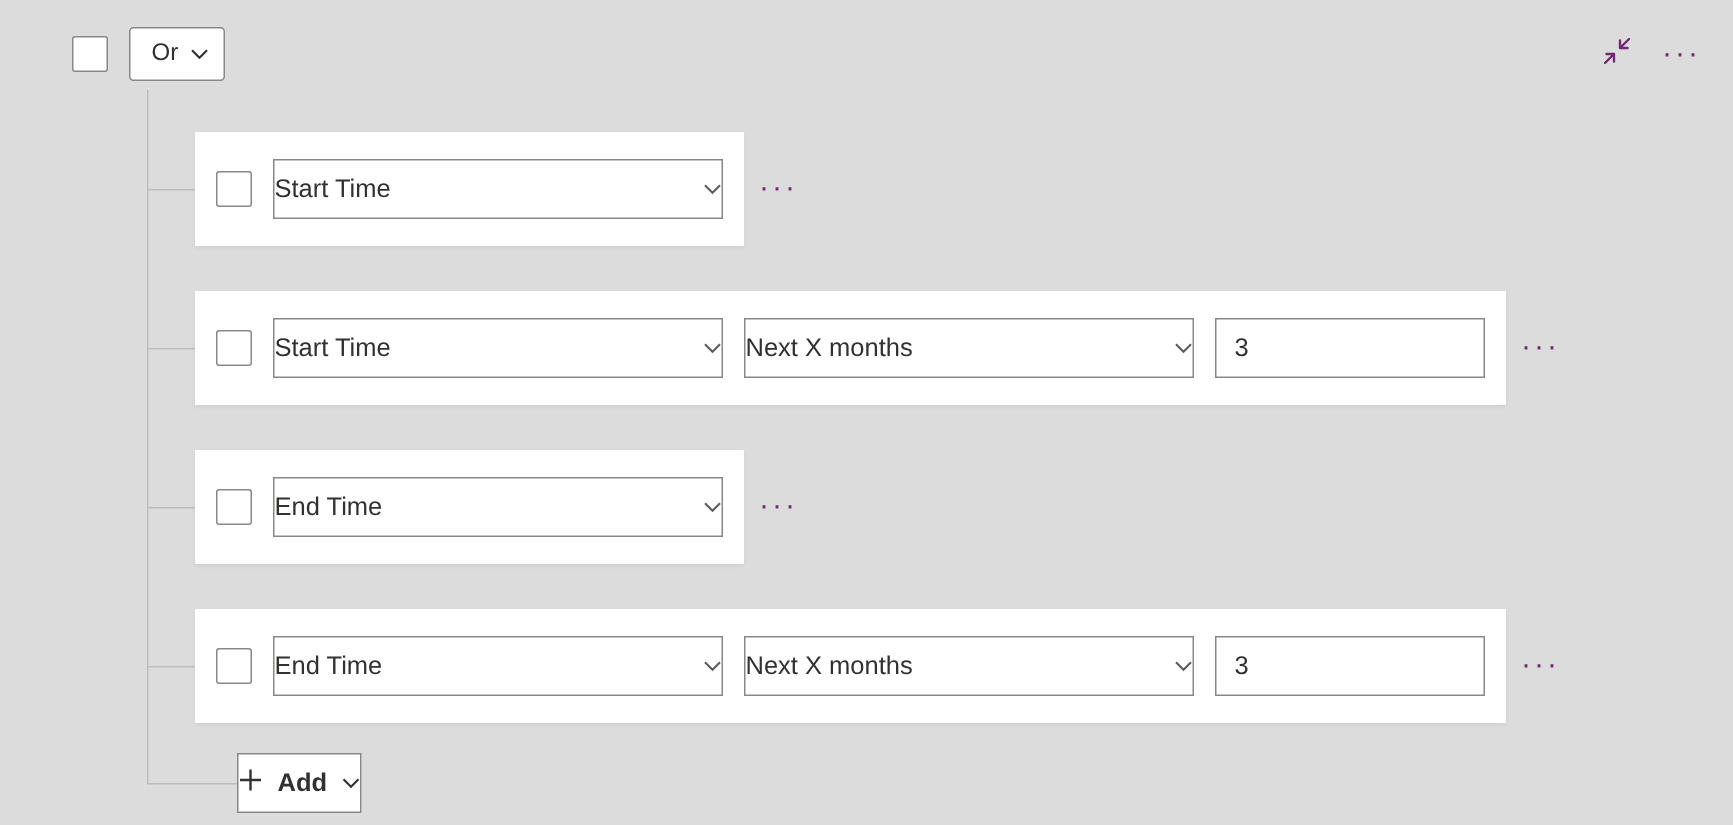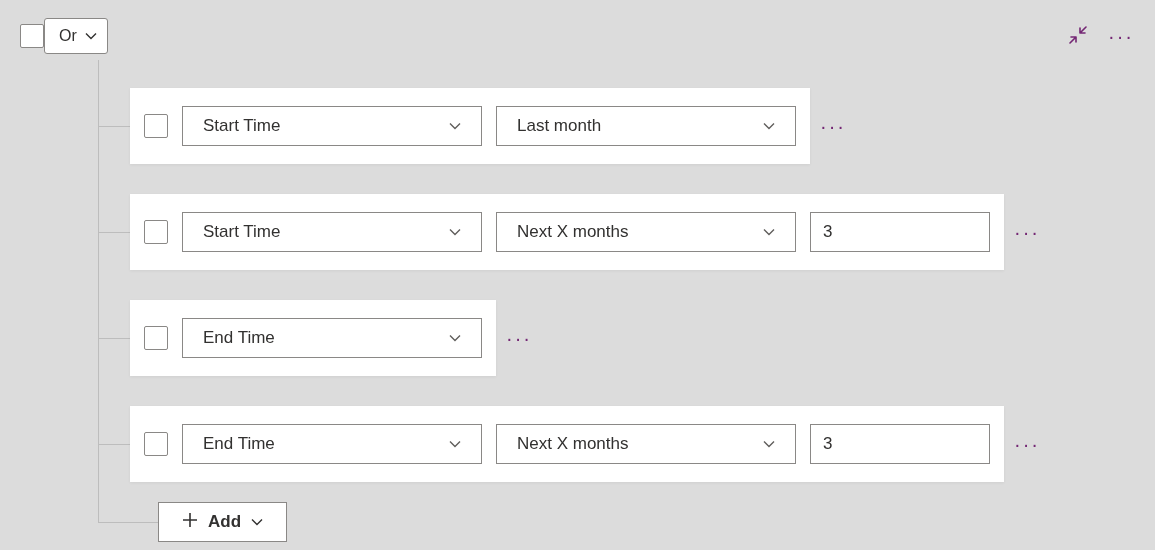--- a/index.html
+++ b/index.html
@@ -12,21 +12,22 @@
       height: 550px;
       overflow: hidden;
     }
     .canvas {
       position: relative;
       padding: 18px 20px;
     }
     .root-row {
       display: flex;
       align-items: center;
-      gap: 0;
+      gap: 14px;
+      margin-left: 28px;
     }
     .chk {
       width: 24px;
       height: 24px;
       border: 1px solid #8a8886;
       border-radius: 2px;
       background: #fff;
       cursor: pointer;
       flex: 0 0 auto;
     }
@@ -104,21 +105,21 @@
       padding: 18px 14px;
       gap: 14px;
     }
     .dropdown {
       height: 40px;
       border: 1px solid #8a8886;
       background: #fff;
       display: flex;
       align-items: center;
       justify-content: space-between;
-      padding: 0 20px;
+      padding: 0 0;
       cursor: pointer;
       font-size: 17px;
       color: #323130;
     }
     .dropdown.focused {
       border: 2px solid #742774;
       padding: 0 11px;
     }
     .field-dd { width: 300px; }
     .oper-dd { width: 300px; }
@@ -155,21 +156,21 @@
     }
 
     .add-btn {
       position: absolute;
       height: 40px;
       background: #fff;
       border: 1px solid #8a8886;
       display: inline-flex;
       align-items: center;
       gap: 10px;
-      padding: 0 23px;
+      padding: 0 0;
       cursor: pointer;
       font-size: 17px;
       font-weight: 600;
       color: #323130;
     }
     .plus-icon svg { width: 16px; height: 16px; }
   </style>
 </head>
 <body>
 
@@ -199,28 +200,20 @@
   </div>
 
   <div class="tree">
     <div class="trunk"></div>
 
     <div class="branch" style="top:66px"></div>
     <div class="condition-row" style="top:28px">
       <div class="chk"></div>
       <div class="dropdown field-dd">
         <span>Start Time</span>
-        <span class="chevron-down">
-            <svg viewBox="0 0 12 12">
-              <path d="M1 3.5 L6 8.5 L11 3.5" fill="none" stroke="#605e5c" stroke-width="1.4"></path>
-            </svg>
-          </span>
-      </div>
-      <div class="dropdown oper-dd">
-        <span>Last month</span>
         <span class="chevron-down">
             <svg viewBox="0 0 12 12">
               <path d="M1 3.5 L6 8.5 L11 3.5" fill="none" stroke="#605e5c" stroke-width="1.4"></path>
             </svg>
           </span>
       </div>
       <div class="row-ellipsis"><span>···</span></div>
     </div>
 
     <div class="branch" style="top:172px"></div>

